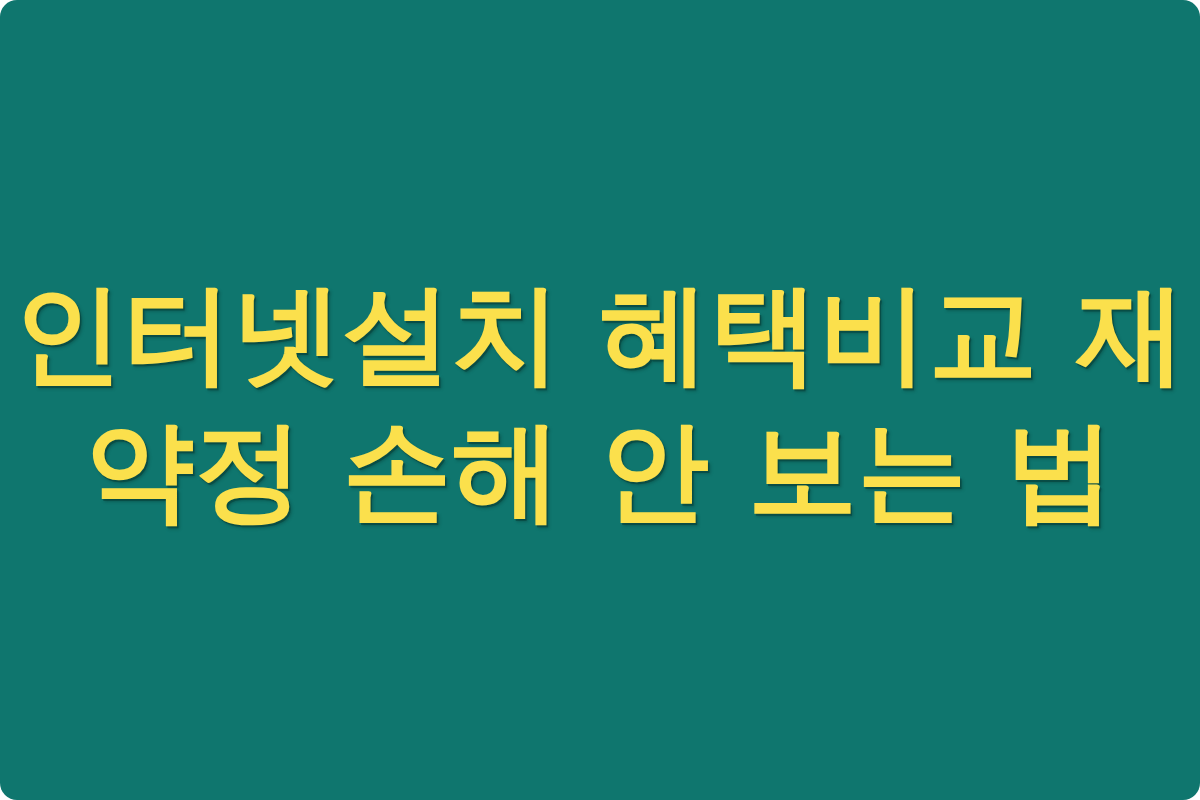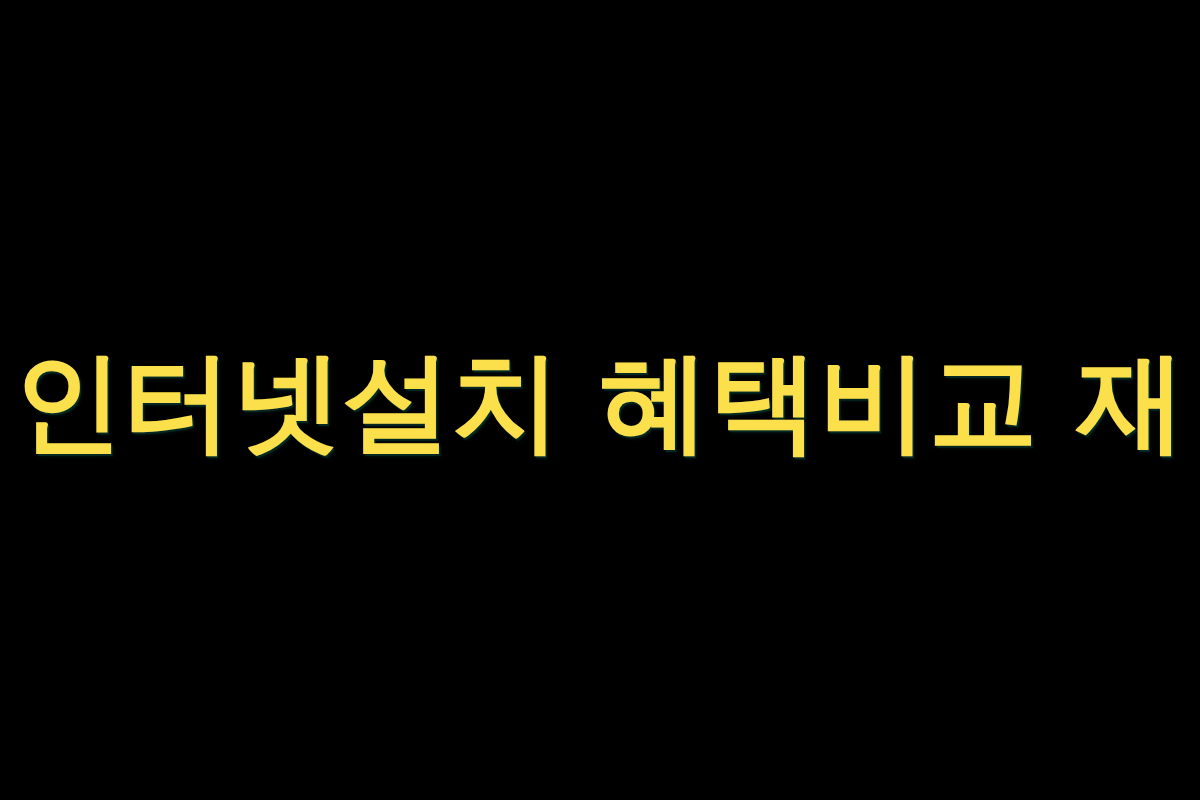--- a/index.html
+++ b/index.html
@@ -56,21 +56,22 @@
     font-size: 109px;
   }
 
   #title-line-2 {
     font-size: 109px;
   }
 </style>
 </head>
 <body>
 
-<div id="thumbnail-card" style="background: #000000;">
+<div id="thumbnail-card" style="background: #0f766e; border-radius: 17px;">
 
   <div id="title-block">
 
     <span id="title-line-1" class="title-line" style="color: rgb(251, 224, 76);">인터넷설치 혜택비교 재</span>
 
+    <span id="title-line-2" class="title-line" style="color: rgb(251, 224, 76);">약정 손해 안 보는 법</span>
 
   </div>
 </div>
 
 </body></html>

